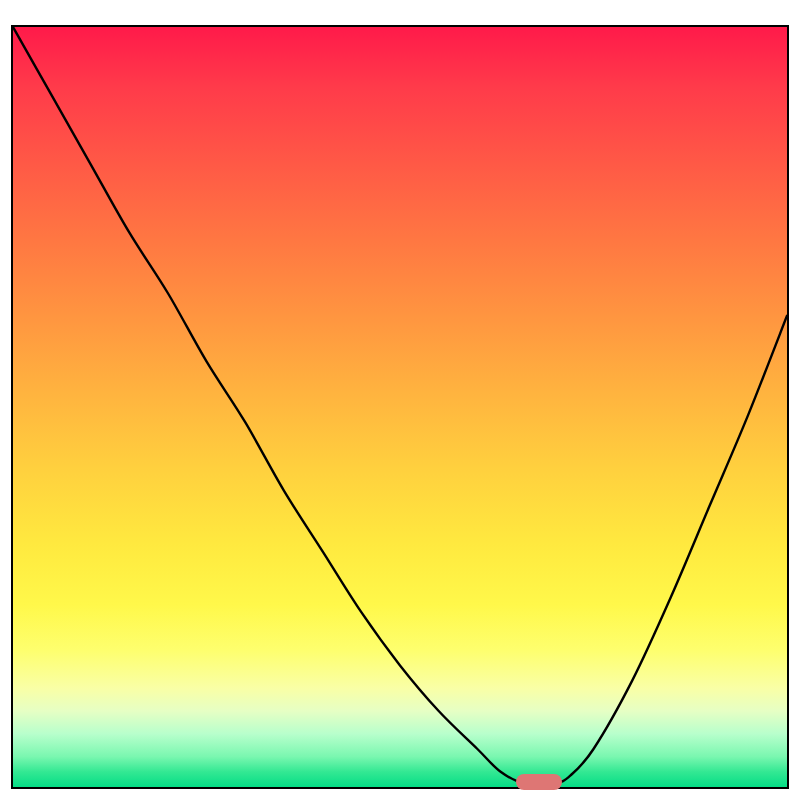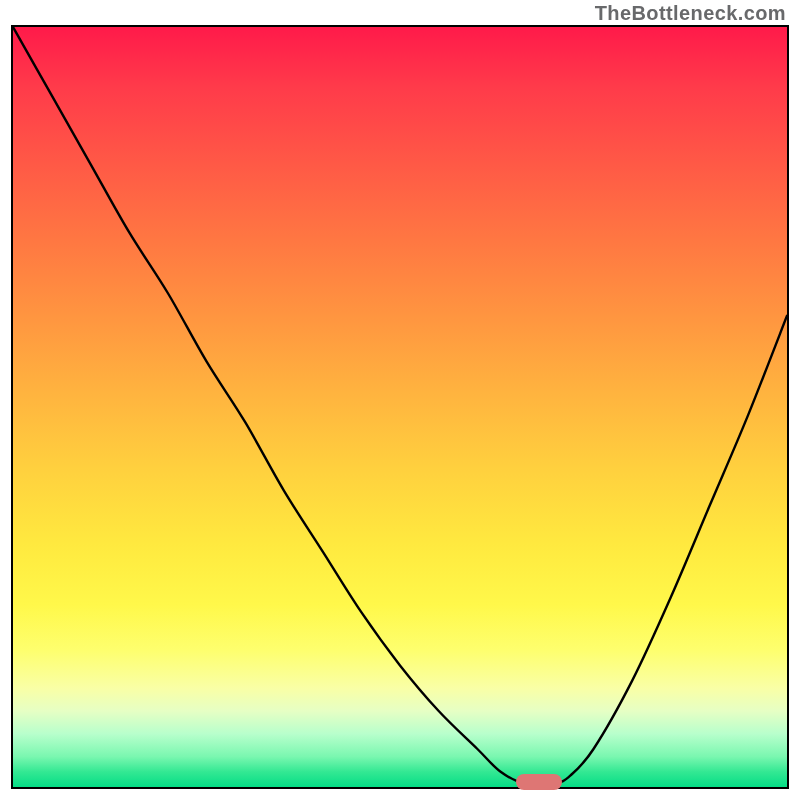--- a/index.html
+++ b/index.html
@@ -72,21 +72,20 @@
     font-weight: 700;
     color: #68696b;
     letter-spacing: 0.02em;
   }
 </style>
 </head>
 <body>
 
 <div class="stage">
 
-  <div class="watermark">TheBottleneck.com</div>
 
   <div class="plot-box">
     <div class="gradient-fill"></div>
 
     <svg class="curve-svg" viewBox="0 0 774 760" preserveAspectRatio="none">
       <path id="curve-path" fill="none" stroke="#000000" stroke-width="2.4" stroke-linecap="round" stroke-linejoin="round" d="M 0.00 0.00 C 6.45 11.40, 25.80 45.60, 38.70 68.40 C 51.60 91.20, 64.50 114.00, 77.40 136.80 C 90.30 159.60, 103.20 183.67, 116.10 205.20 C 129.00 226.73, 141.90 244.47, 154.80 266.00 C 167.70 287.53, 180.60 312.87, 193.50 334.40 C 206.40 355.93, 219.30 373.67, 232.20 395.20 C 245.10 416.73, 258.00 442.07, 270.90 463.60 C 283.80 485.13, 296.70 504.13, 309.60 524.40 C 322.50 544.67, 335.40 566.20, 348.30 585.20 C 361.20 604.20, 374.10 621.93, 387.00 638.40 C 399.90 654.87, 412.80 670.07, 425.70 684.00 C 438.60 697.93, 454.08 711.87, 464.40 722.00 C 474.72 732.13, 479.88 739.10, 487.62 744.80 C 495.36 750.50, 501.81 754.30, 510.84 756.20 C 519.87 758.10, 534.06 757.47, 541.80 756.20 C 549.54 754.93, 550.83 754.30, 557.28 748.60 C 563.73 742.90, 570.18 737.83, 580.50 722.00 C 590.82 706.17, 606.30 678.93, 619.20 653.60 C 632.10 628.27, 645.00 599.13, 657.90 570.00 C 670.80 540.87, 683.70 509.20, 696.60 478.80 C 709.50 448.40, 722.40 419.27, 735.30 387.60 C 748.20 355.93, 767.55 305.27, 774.00 288.80"></path>
     </svg>
 
     <div id="marker" class="marker" style="left: 526.32px; top: 755.44px; background: rgb(222, 118, 116);"></div>
   </div>

